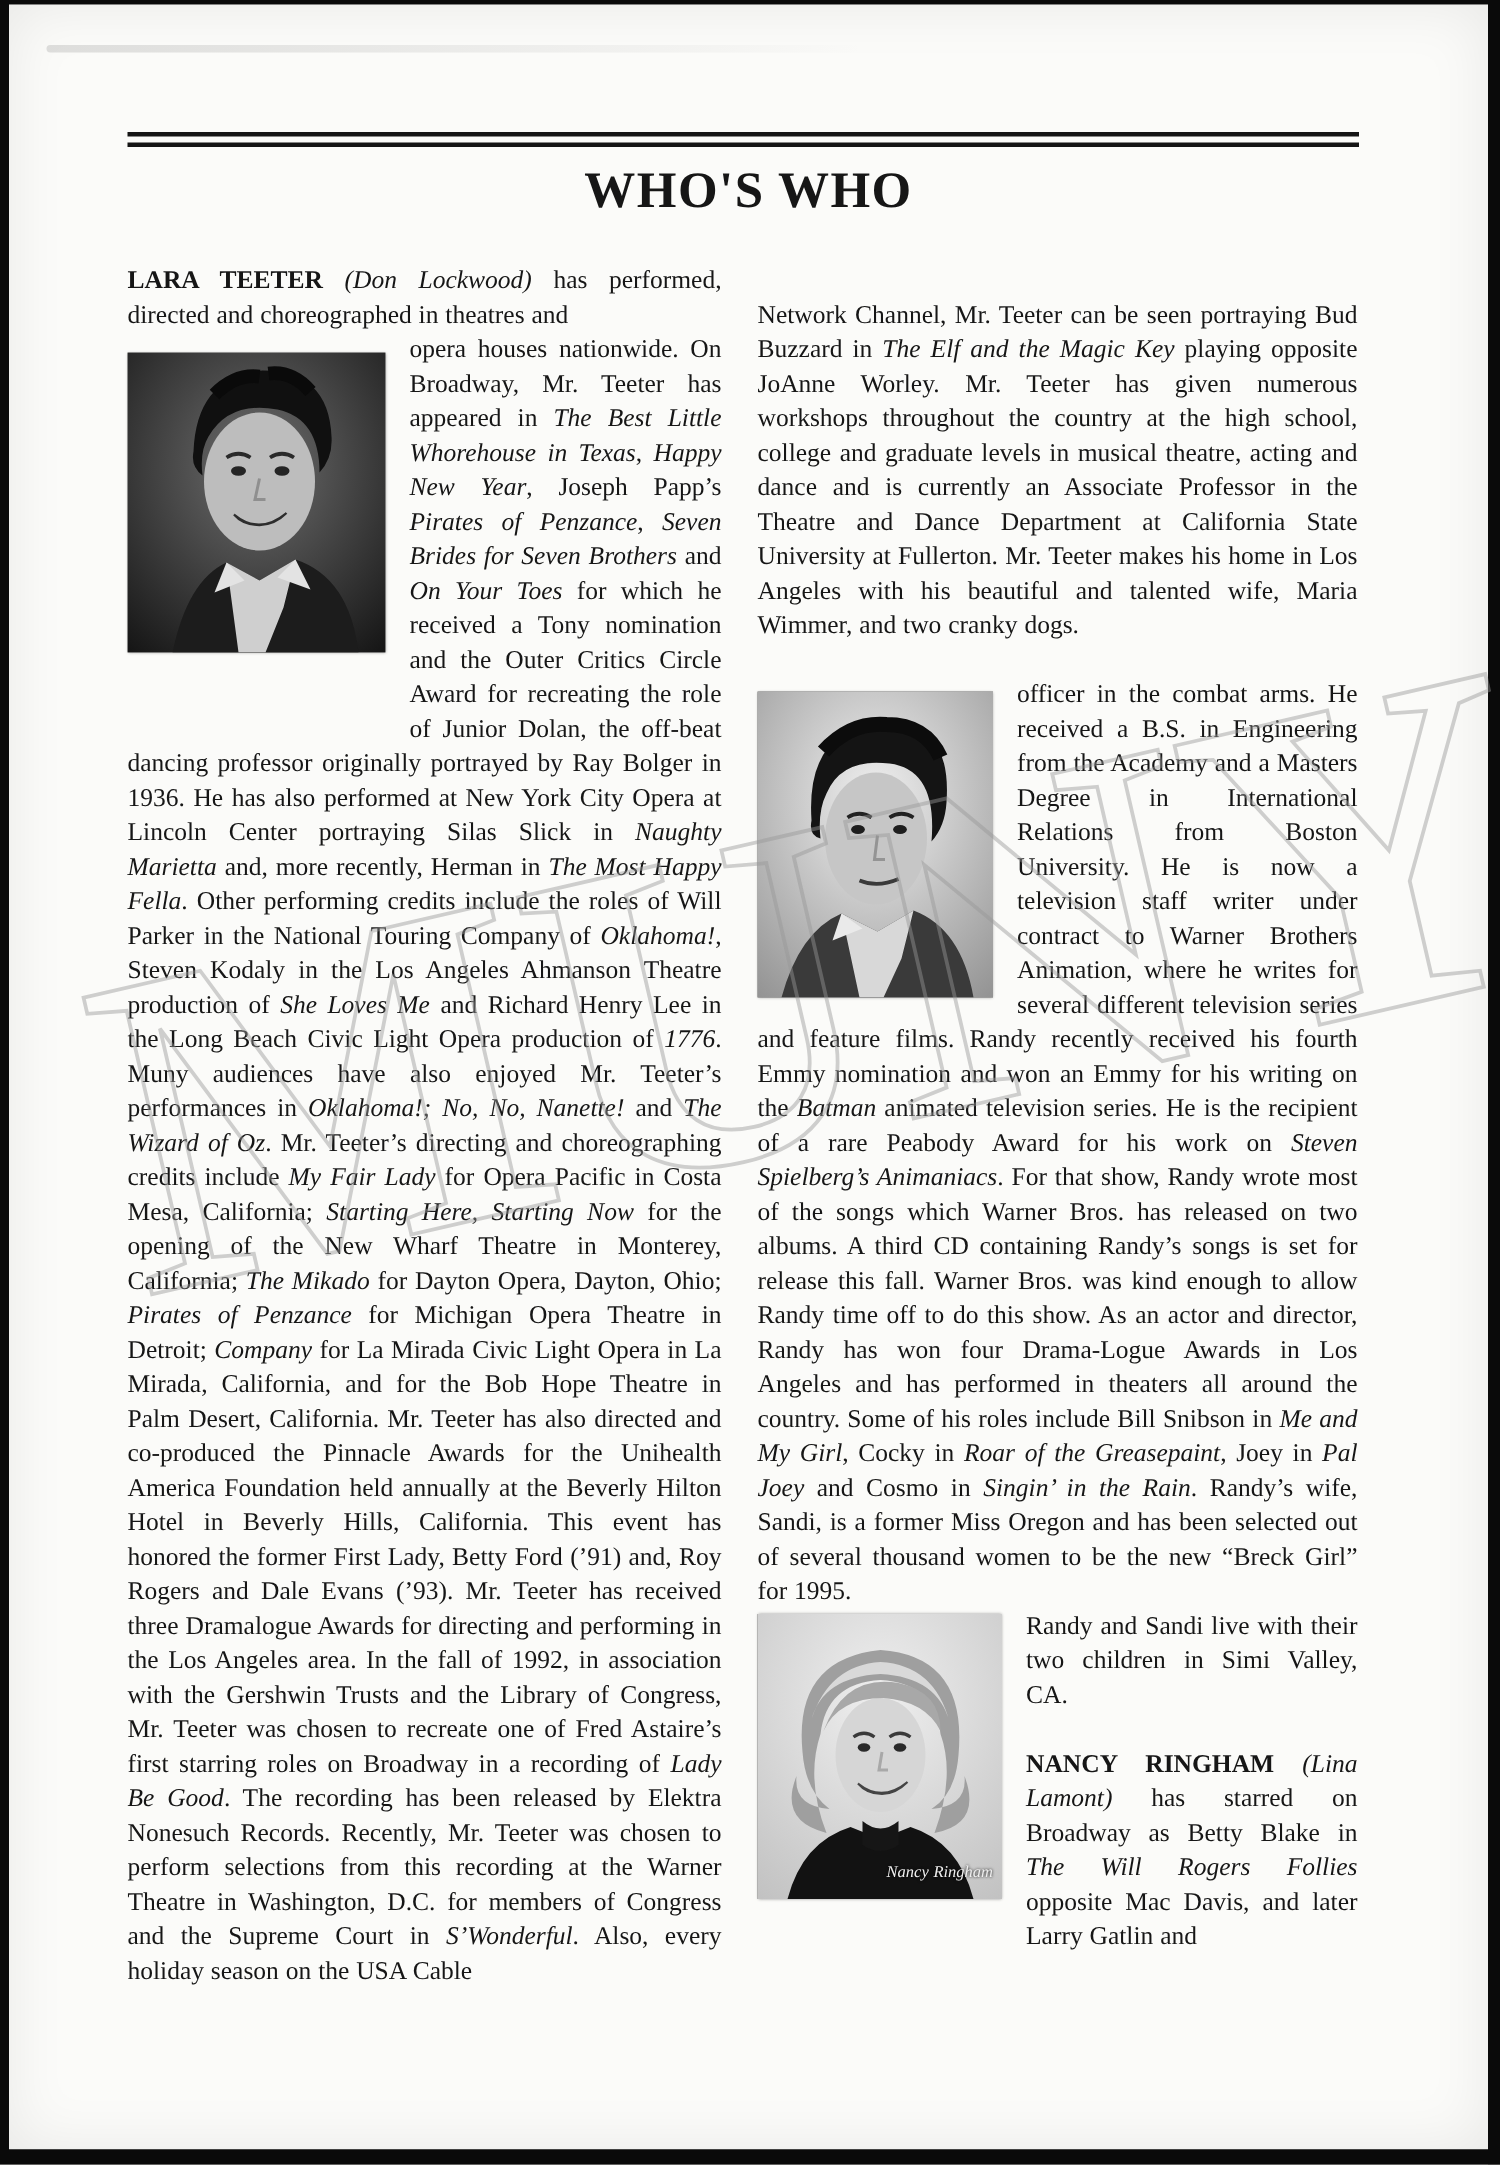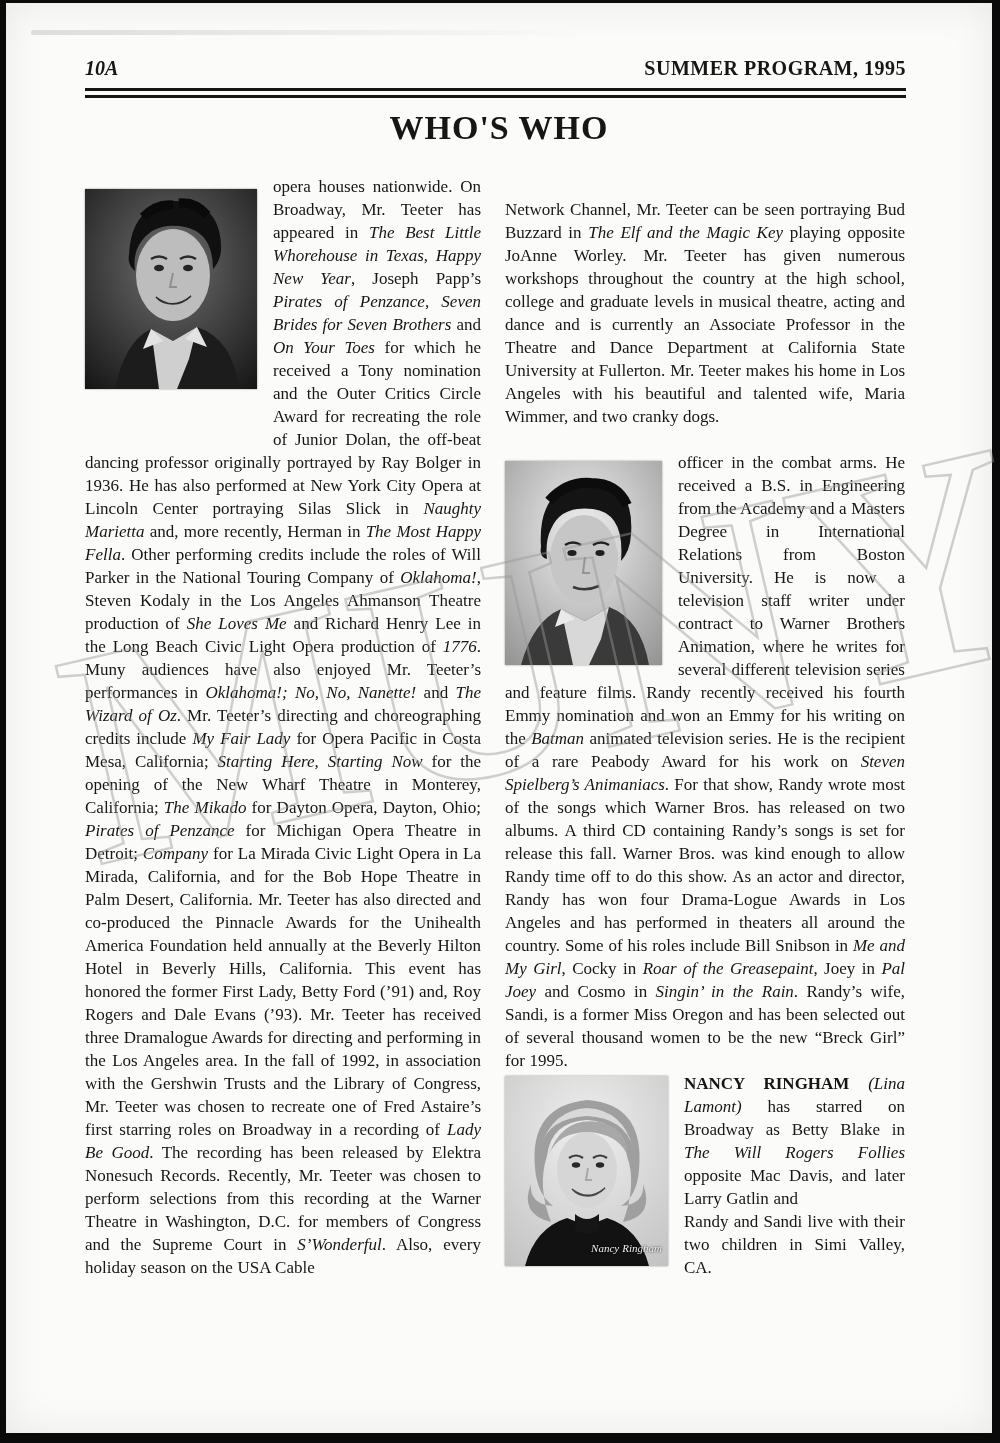--- a/index.html
+++ b/index.html
@@ -68,33 +68,30 @@
   .edge-bottom{position:absolute;left:0;top:1433px;width:1000px;height:10px;background:#0a0a0a;}
   .edge-right{position:absolute;left:992px;top:0;width:8px;height:1443px;background:#0a0a0a;}
 </style>
 </head>
 <body>
 
 <div class="page">
 
   <div class="scan-streak"></div>
 
-  <div class="header-row">
-    <span class="page-number">10A</span>
-    <span class="program-title">SUMMER PROGRAM, 1995</span>
-  </div>
 
   <div class="double-rule">
     <div class="r1"></div>
       <div class="r2"></div>
   </div>
 
   <div class="page-title">WHO'S WHO</div>
 
   <div class="col col-left">
+    <p class="para"><span class="b">LARA TEETER</span><span> </span><span class="i">(Don Lockwood)</span><span> has performed, directed and choreographed in theatres and</span></p>
 
     <div class="photo photo-lara">
       <svg width="172" height="200" viewBox="0 0 172 200">
         <defs>
           <radialGradient id="lg" cx="50%" cy="38%" r="80%">
             <stop offset="0%" stop-color="#6e6e6e"></stop>
               <stop offset="100%" stop-color="#141414"></stop>
           </radialGradient>
         </defs>
         <rect width="172" height="200" fill="url(#lg)"></rect>
@@ -165,22 +162,22 @@
         <path d="M64 82 Q71 77 78 82" stroke="#3a3a3a" stroke-width="2.2" fill="none"></path>
         <path d="M88 82 Q95 77 102 82" stroke="#3a3a3a" stroke-width="2.2" fill="none"></path>
         <ellipse cx="71" cy="89" rx="4.2" ry="2.8" fill="#2a2a2a"></ellipse>
         <ellipse cx="95" cy="89" rx="4.2" ry="2.8" fill="#2a2a2a"></ellipse>
         <path d="M83 92 L81 104 L87 104" stroke="#a8a8a8" stroke-width="2" fill="none"></path>
         <path d="M67 113 Q83 126 100 112 Q92 120 83 120 Q73 120 67 113 Z" fill="#f2f2f2" stroke="#444" stroke-width="1.4"></path>
       </svg>
       <span class="photo-caption">Nancy Ringham</span>
     </div>
 
+    <p class="para gap"><span>Randy and Sandi live with their two children in Simi Valley, CA.</span></p>
+
     <p class="para"><span class="b">NANCY RINGHAM</span><span> </span><span class="i">(Lina Lamont)</span><span> has starred on Broadway as Betty Blake in </span><span class="i">The Will Rogers Follies</span><span> opposite Mac Davis, and later Larry Gatlin and</span></p>
-
-    <p class="para gap"><span>Randy and Sandi live with their two children in Simi Valley, CA.</span></p>
   </div>
 
   <div class="watermark">MUNY</div>
 </div>
 
 <div class="edge-bottom"></div>
 <div class="edge-right"></div>
 
 </body></html>

